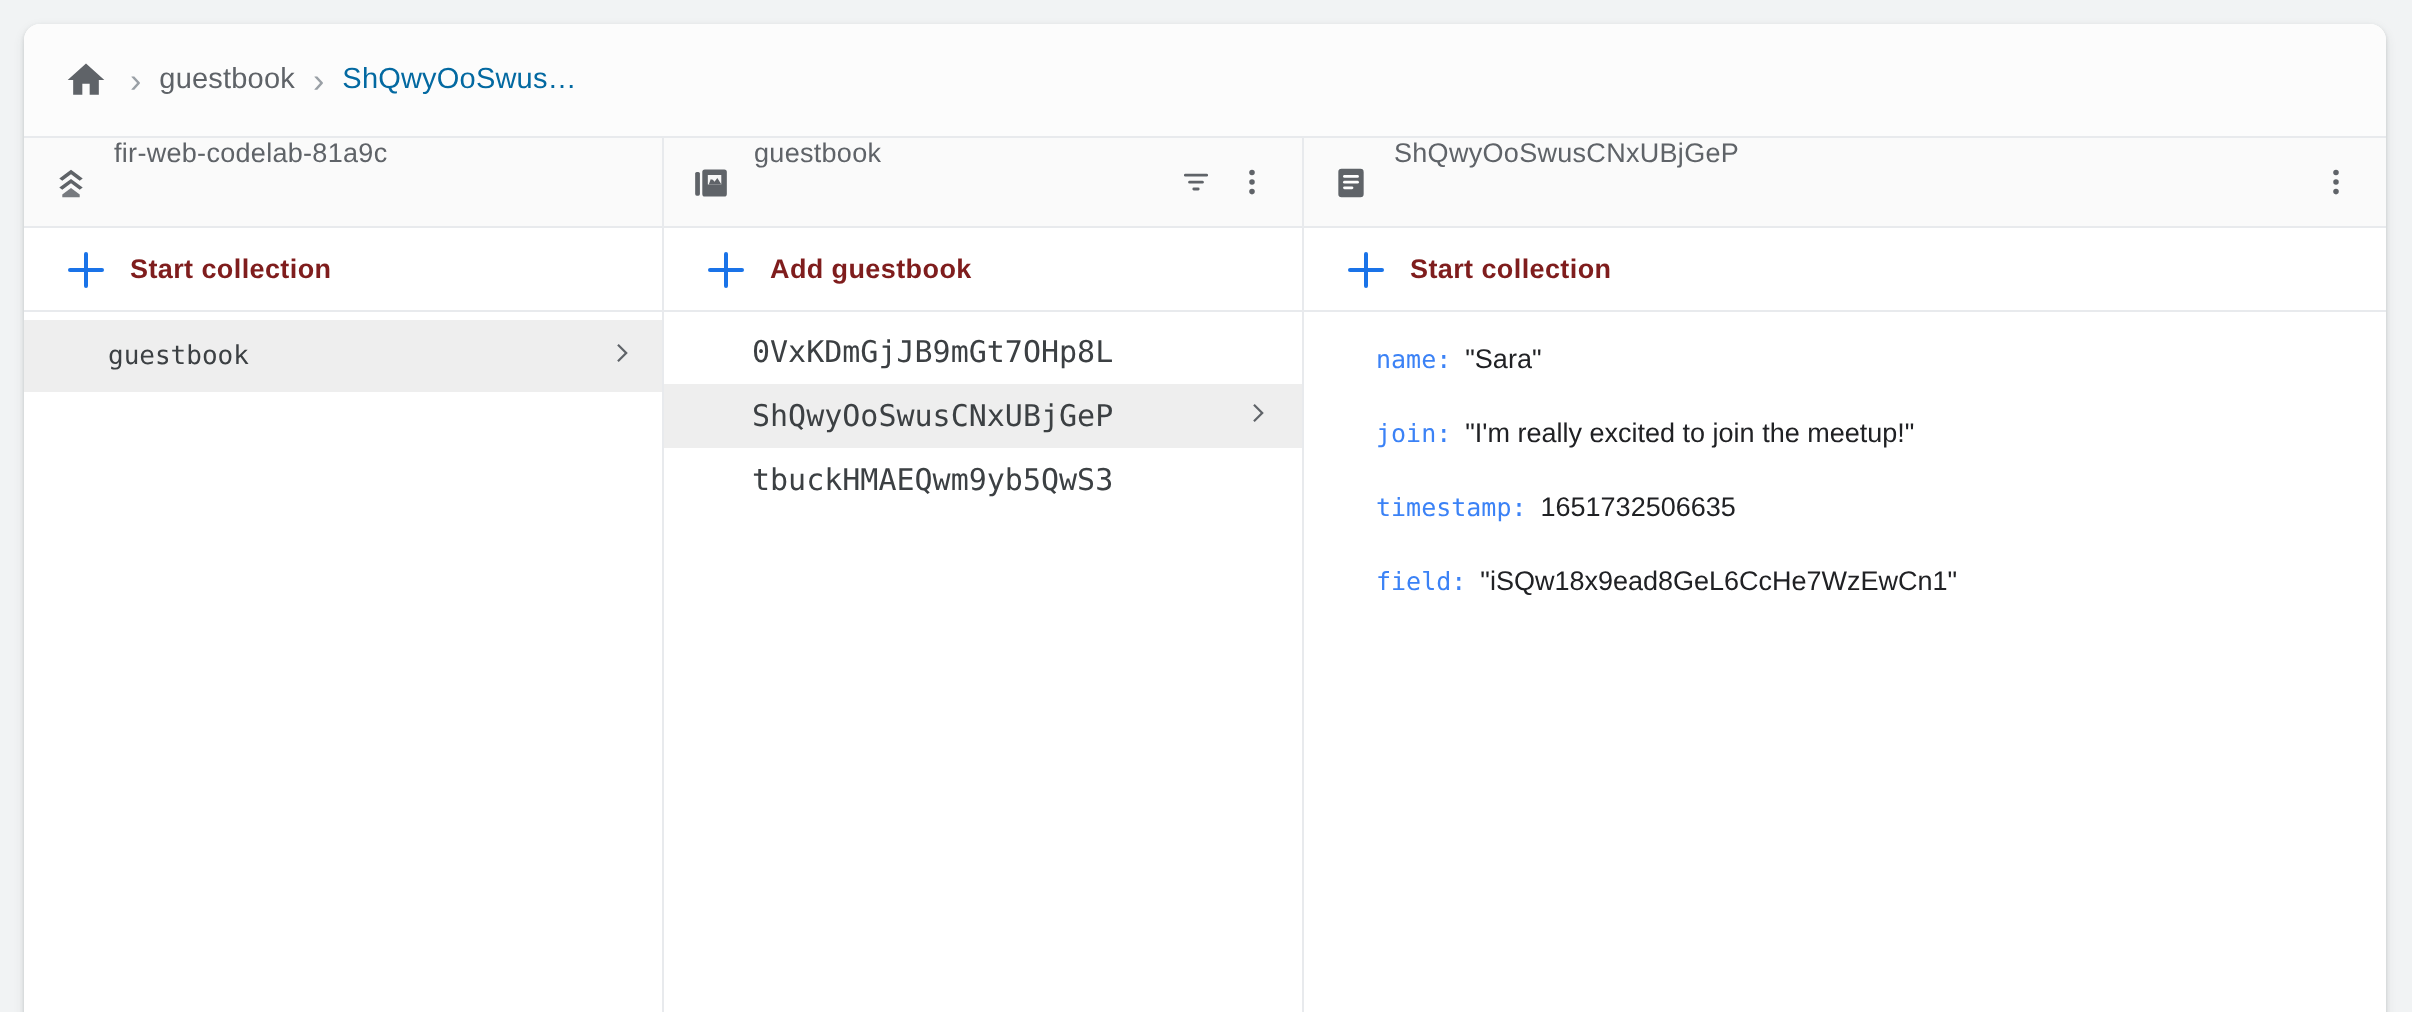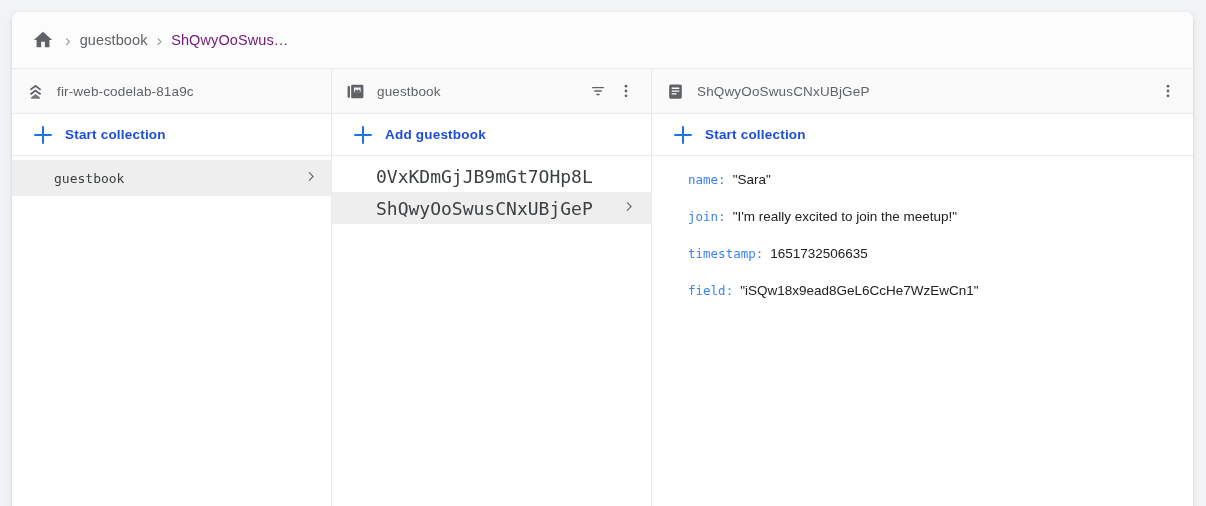--- a/index.html
+++ b/index.html
@@ -30,33 +30,32 @@
     border-bottom: 1px solid #e8eaed;
   }
   .crumb-home { display: flex; align-items: center; margin-right: 2px; }
   .crumb-sep {
     color: #9aa0a6; font-size: 17px;
     margin: 0 9px; line-height: 1; font-weight: 400;
   }
   .crumb-text {
     color: #5f6368; font-size: 14.5px; letter-spacing: .1px;
   }
-  .crumb-text.last { color: #701a75; }
+  .crumb-text.last { color: #0369a1; }
 
   
   .cols { display: flex; height: 463px; }
   .col { position: relative; height: 100%; }
   .col.c1 { width: 320px; border-right: 1px solid #e8eaed; }
   .col.c2 { width: 320px; border-right: 1px solid #e8eaed; }
   .col.c3 { flex: 1; }
 
   .col-head {
     height: 45px;
     display: flex;
-    align-items: center;
     padding: 0 12px 0 14px;
     background: #fafafa;
     border-bottom: 1px solid #e8eaed;
   }
   .col-head .hicon { flex: 0 0 auto; display: flex; align-items: center; margin-right: 12px; }
   .col-head .htitle {
     color: #5f6368; font-size: 13.5px;
     letter-spacing: .15px;
     white-space: nowrap; overflow: hidden; text-overflow: ellipsis;
     flex: 1 1 auto;
@@ -77,32 +76,32 @@
     border-bottom: 1px solid #e8eaed;
   }
   .action-row.noborder { border-bottom: none; }
   .plus { width: 18px; height: 18px; position: relative; margin-right: 13px; flex: 0 0 auto; }
   .plus::before, .plus::after {
     content: ""; position: absolute; background: #1a73e8; border-radius: 1px;
   }
   .plus::before { left: 0; top: 8px; width: 18px; height: 2px; }
   .plus::after  { top: 0; left: 8px; height: 18px; width: 2px; }
   .action-label {
-    color: #1d4ed8; font-size: 13.5px; font-weight: 600; letter-spacing: .2px;
+    color: #7f1d1d; font-size: 13.5px; font-weight: 600; letter-spacing: .2px;
   }
 
   
   .list { padding-top: 4px; }
   .list-row {
     height: 32px;
     display: flex; align-items: center;
     padding: 0 14px 0 44px;
     cursor: pointer;
     font-family: "DejaVu Sans Mono", monospace;
-    font-size: 18px;
+    font-size: 15px;
     color: #3c4043;
   }
   .list-row .rowlabel { flex: 1 1 auto; white-space: nowrap; overflow: hidden; text-overflow: ellipsis; }
   .list-row.selected { background: #eeeeee; }
   .list-row .chev { flex: 0 0 auto; display: none; }
   .list-row.selected .chev { display: block; }
 
   
   .col.c1 .list-row { padding-left: 42px; padding-right: 12px; height: 36px; font-size: 13px; }
 
@@ -214,20 +213,24 @@
 
         </div>
         <div class="list-row selected">
           <span class="rowlabel">ShQwyOoSwusCNxUBjGeP</span>
           <span class="chev">
             <svg width="17" height="17" viewBox="0 0 24 24">
                 <path fill="#5f6368" d="M9.3 6.7 14.6 12l-5.3 5.3 1.1 1.1L16.8 12l-6.4-6.4z"></path>
               </svg>
           </span>
         </div>
+        <div class="list-row">
+          <span class="rowlabel">tbuckHMAEQwm9yb5QwS3</span>
+
+        </div>
       </div>
     </div>
 
     <div class="col c3">
       <div class="col-head">
         <span class="hicon">
           <svg width="19" height="19" viewBox="0 0 24 24" aria-hidden="true">
             <rect x="4" y="3" width="16" height="18" rx="2" fill="#5f6368"></rect>
             <rect x="7" y="7" width="10" height="1.7" rx=".85" fill="#ffffff"></rect>
             <rect x="7" y="10.6" width="10" height="1.7" rx=".85" fill="#ffffff"></rect>

